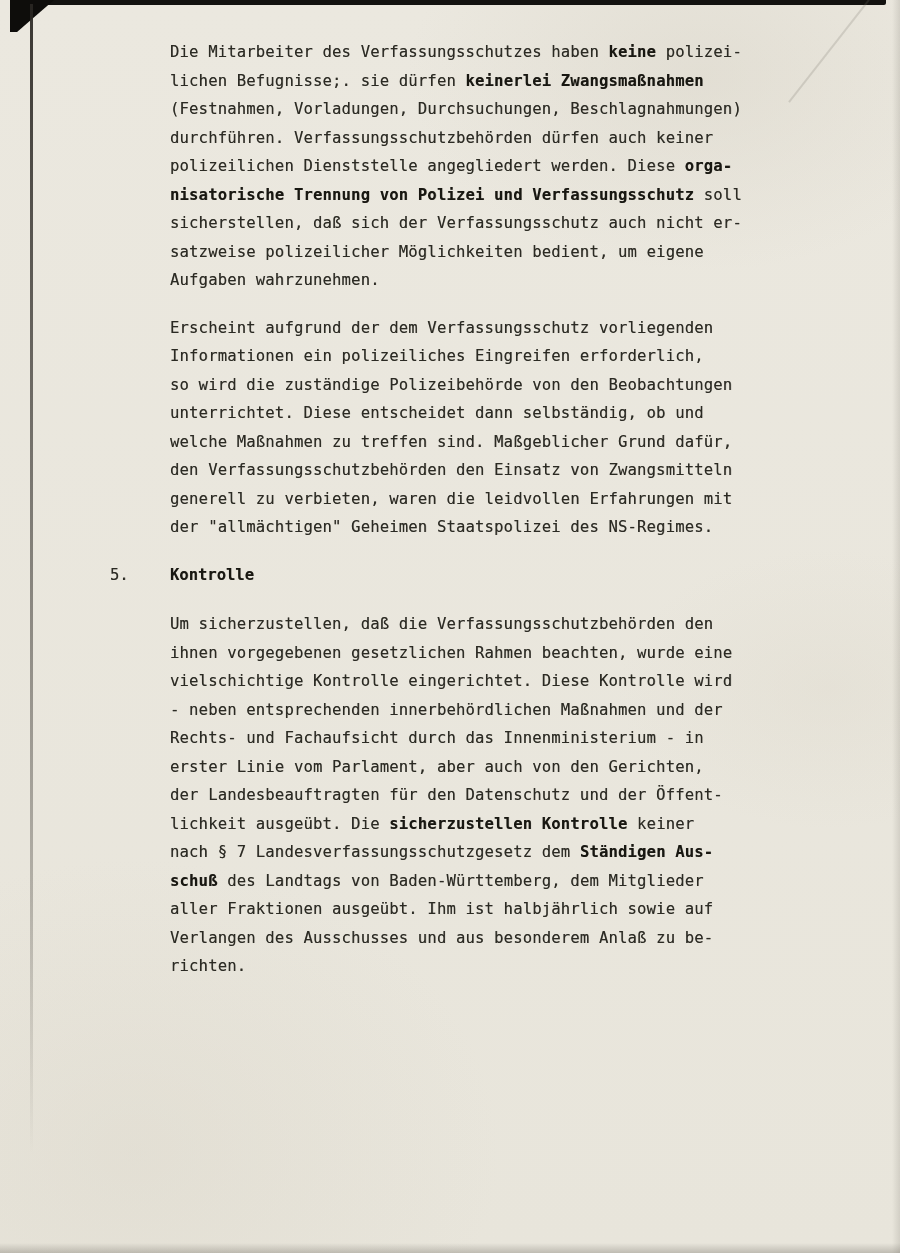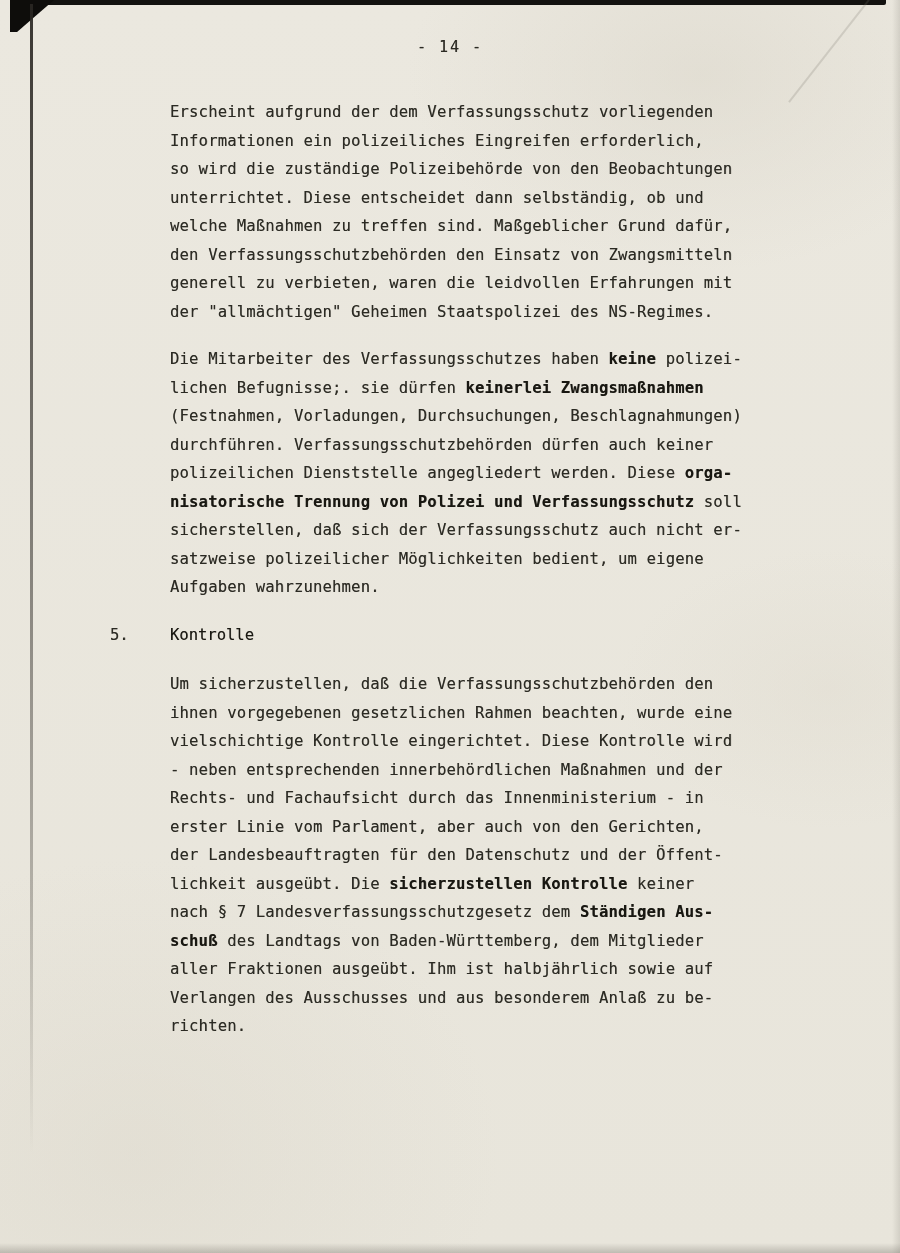--- a/index.html
+++ b/index.html
@@ -79,53 +79,52 @@
   .bold { font-weight: bold; color: #181711; }
   .italic { }
   .heading {
     position: relative;
     margin: 7px 0 21px 0;
     font-size: 15.5px;
     line-height: 28.5px;
     text-shadow: 0.3px 0.3px 0.5px rgba(43,42,35,0.5);
   }
   .hnum { position: absolute; left: -60px; top: 0; }
-  .htitle { font-weight: normal; color: #181711; }
+  .htitle { font-weight: bold; color: #181711; }
 </style>
 </head>
 <body>
 
 <div class="scan-page">
   <div class="artifact-top-bar"></div>
   <div class="artifact-corner"></div>
   <div class="artifact-left-line"></div>
   <div class="artifact-crease"></div>
   <div class="artifact-right-shadow"></div>
   <div class="artifact-bottom-shadow"></div>
 
   <div class="content">
-    <div class="page-number">- 14 -</div>
     <div class="blocks">
-        <p class="para"><span>Erscheint aufgrund der dem Verfassungsschutz vorliegenden
-Informationen ein polizeiliches Eingreifen erforderlich,
-so wird die zuständige Polizeibehörde von den Beobachtungen
-unterrichtet. Diese entscheidet dann selbständig, ob und
-welche Maßnahmen zu treffen sind. Maßgeblicher Grund dafür,
-den Verfassungsschutzbehörden den Einsatz von Zwangsmitteln
-generell zu verbieten, waren die leidvollen Erfahrungen mit
-der "allmächtigen" Geheimen Staatspolizei des NS-Regimes.</span></p>
         <p class="para"><span>Die Mitarbeiter des Verfassungsschutzes haben </span><span class="bold">keine</span><span> polizei-
 lichen Befugnisse;. sie dürfen </span><span class="bold">keinerlei Zwangsmaßnahmen</span><span>
 (Festnahmen, Vorladungen, Durchsuchungen, Beschlagnahmungen)
 durchführen. Verfassungsschutzbehörden dürfen auch keiner
 polizeilichen Dienststelle angegliedert werden. Diese </span><span class="bold">orga-
 nisatorische Trennung von Polizei und Verfassungsschutz</span><span> soll
 sicherstellen, daß sich der Verfassungsschutz auch nicht er-
 satzweise polizeilicher Möglichkeiten bedient, um eigene
 Aufgaben wahrzunehmen.</span></p>
+        <p class="para"><span>Erscheint aufgrund der dem Verfassungsschutz vorliegenden
+Informationen ein polizeiliches Eingreifen erforderlich,
+so wird die zuständige Polizeibehörde von den Beobachtungen
+unterrichtet. Diese entscheidet dann selbständig, ob und
+welche Maßnahmen zu treffen sind. Maßgeblicher Grund dafür,
+den Verfassungsschutzbehörden den Einsatz von Zwangsmitteln
+generell zu verbieten, waren die leidvollen Erfahrungen mit
+der "allmächtigen" Geheimen Staatspolizei des NS-Regimes.</span></p>
         <div class="heading"><span class="hnum">5.</span><span class="htitle">Kontrolle</span></div>
         <p class="para"><span>Um sicherzustellen, daß die Verfassungsschutzbehörden den
 ihnen vorgegebenen gesetzlichen Rahmen beachten, wurde eine
 vielschichtige Kontrolle eingerichtet. Diese Kontrolle wird
 - neben entsprechenden innerbehördlichen Maßnahmen und der
 Rechts- und Fachaufsicht durch das Innenministerium - in
 erster Linie vom Parlament, aber auch von den Gerichten,
 der Landesbeauftragten für den Datenschutz und der Öffent-
 lichkeit ausgeübt. Die </span><span class="bold">sicherzustellen Kontrolle</span><span> keiner
 </span><span class="italic">nach § 7 Landesverfassungsschutzgesetz</span><span> dem </span><span class="bold">Ständigen Aus-

